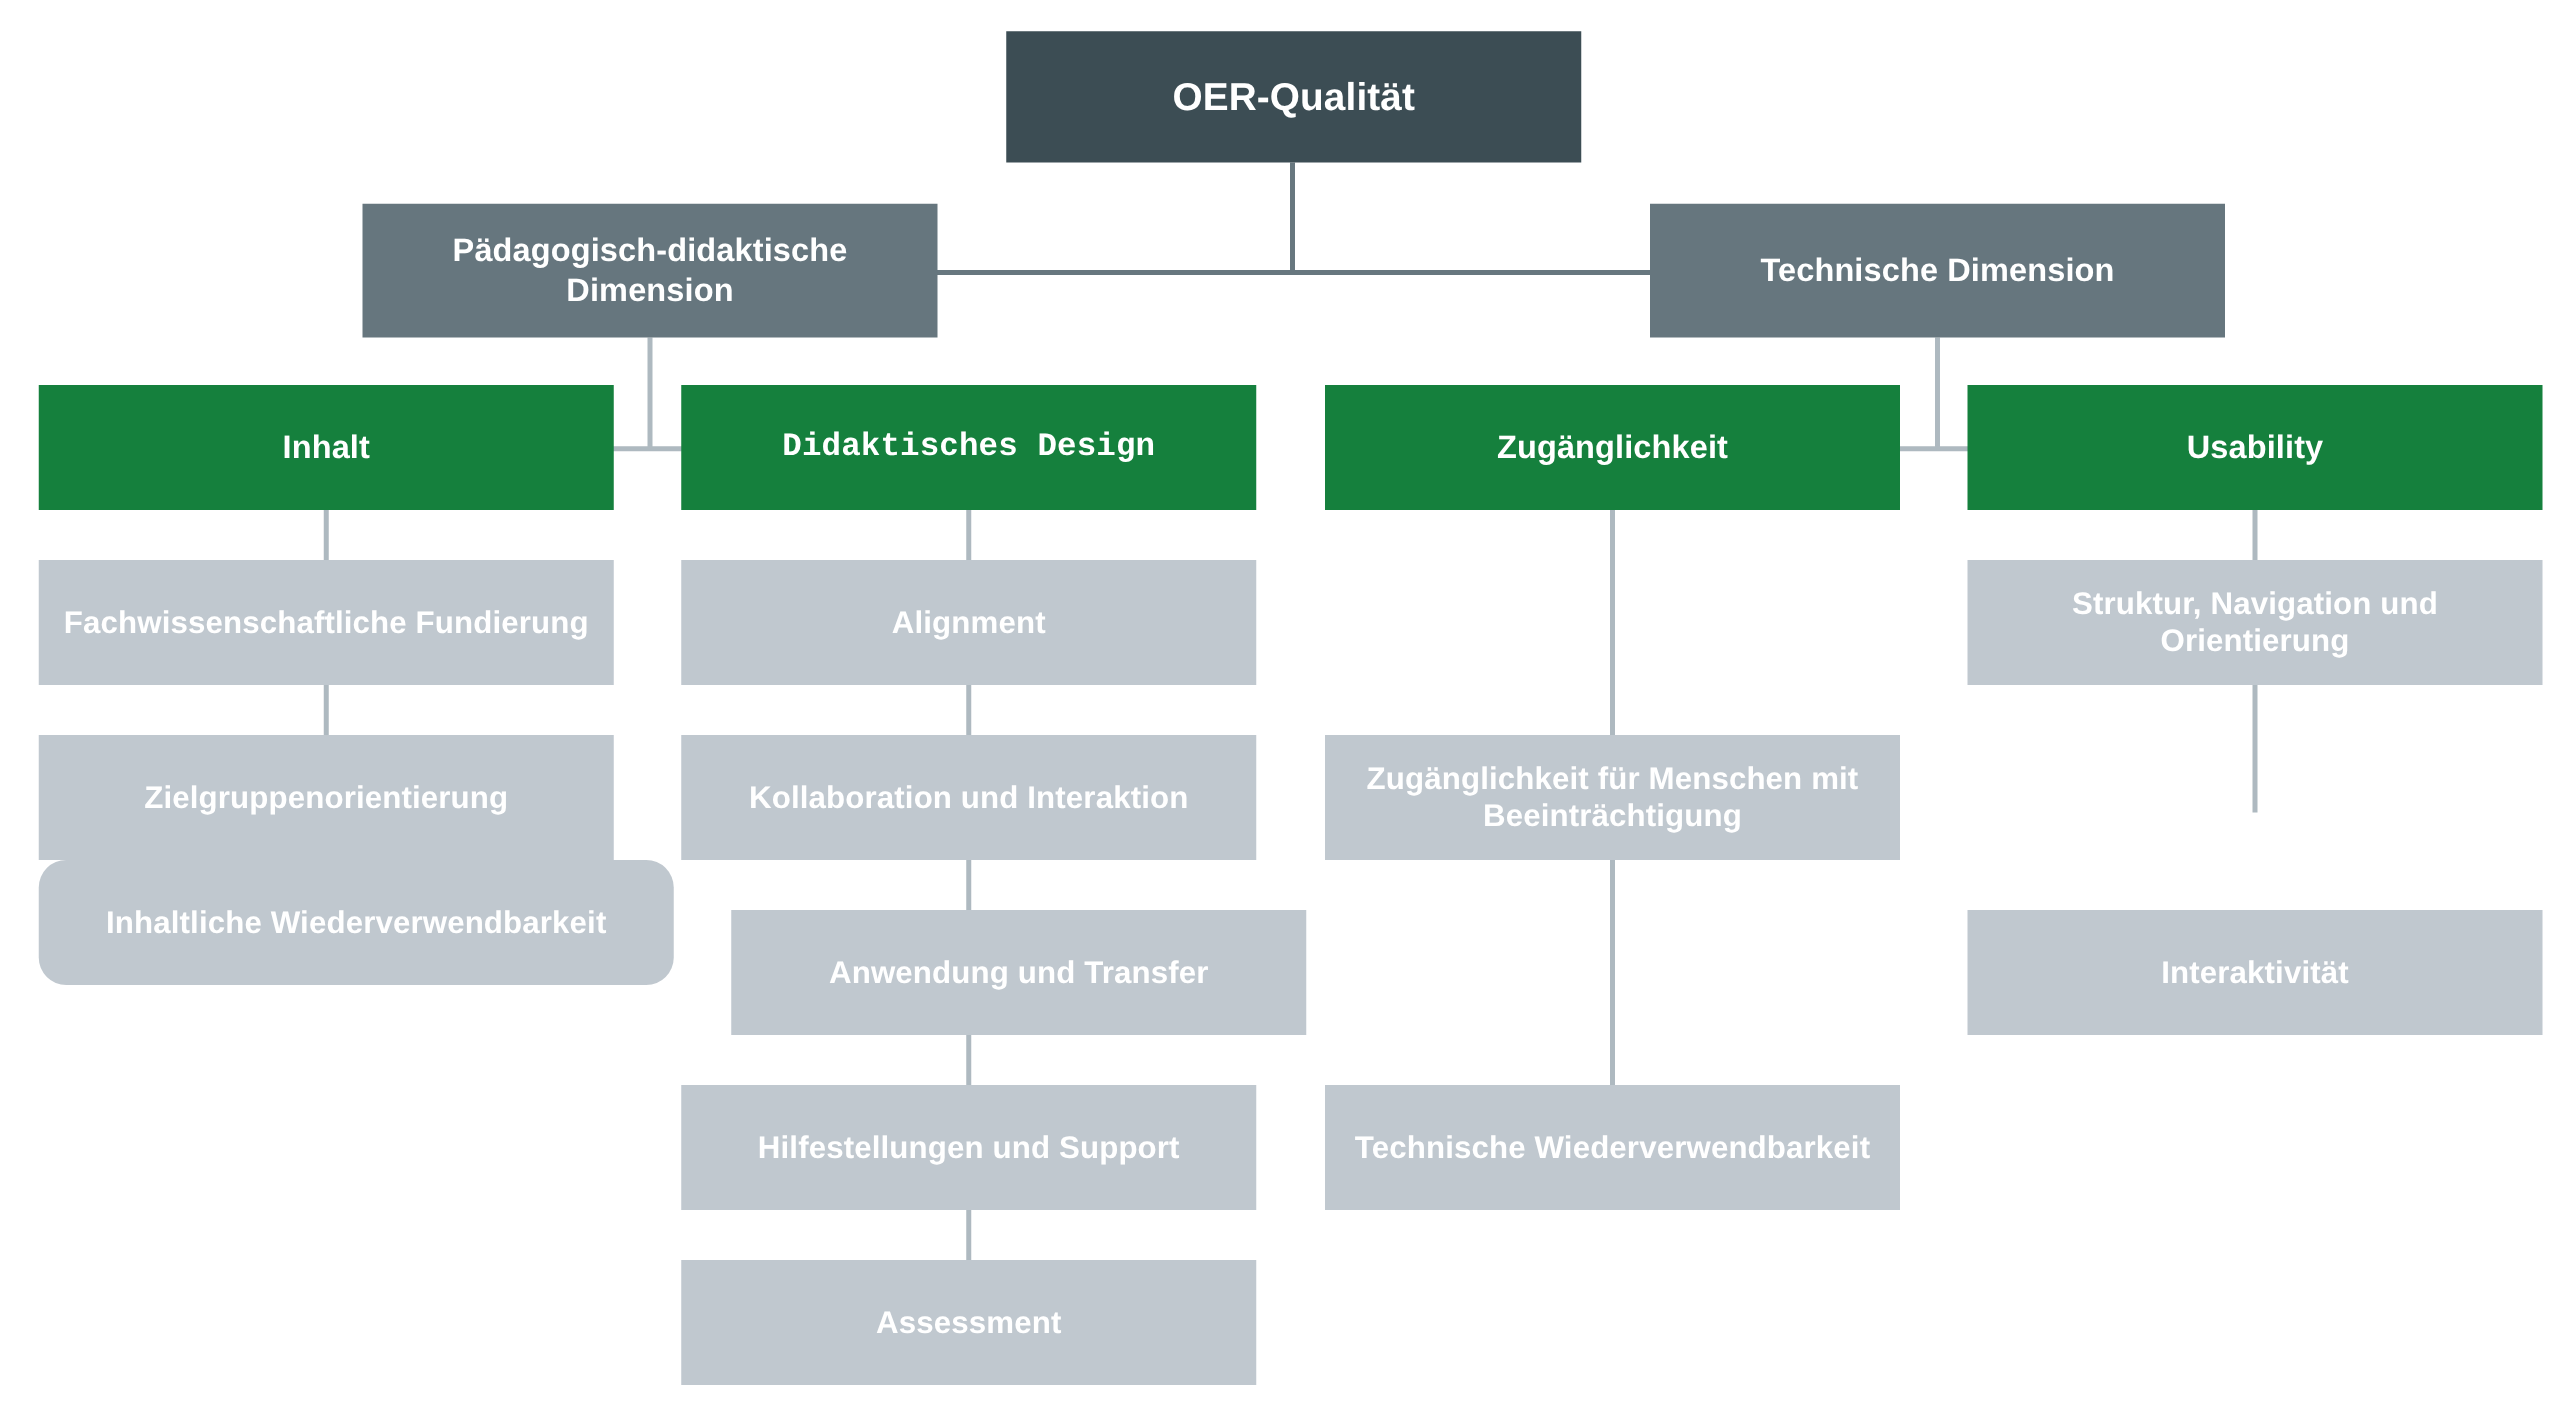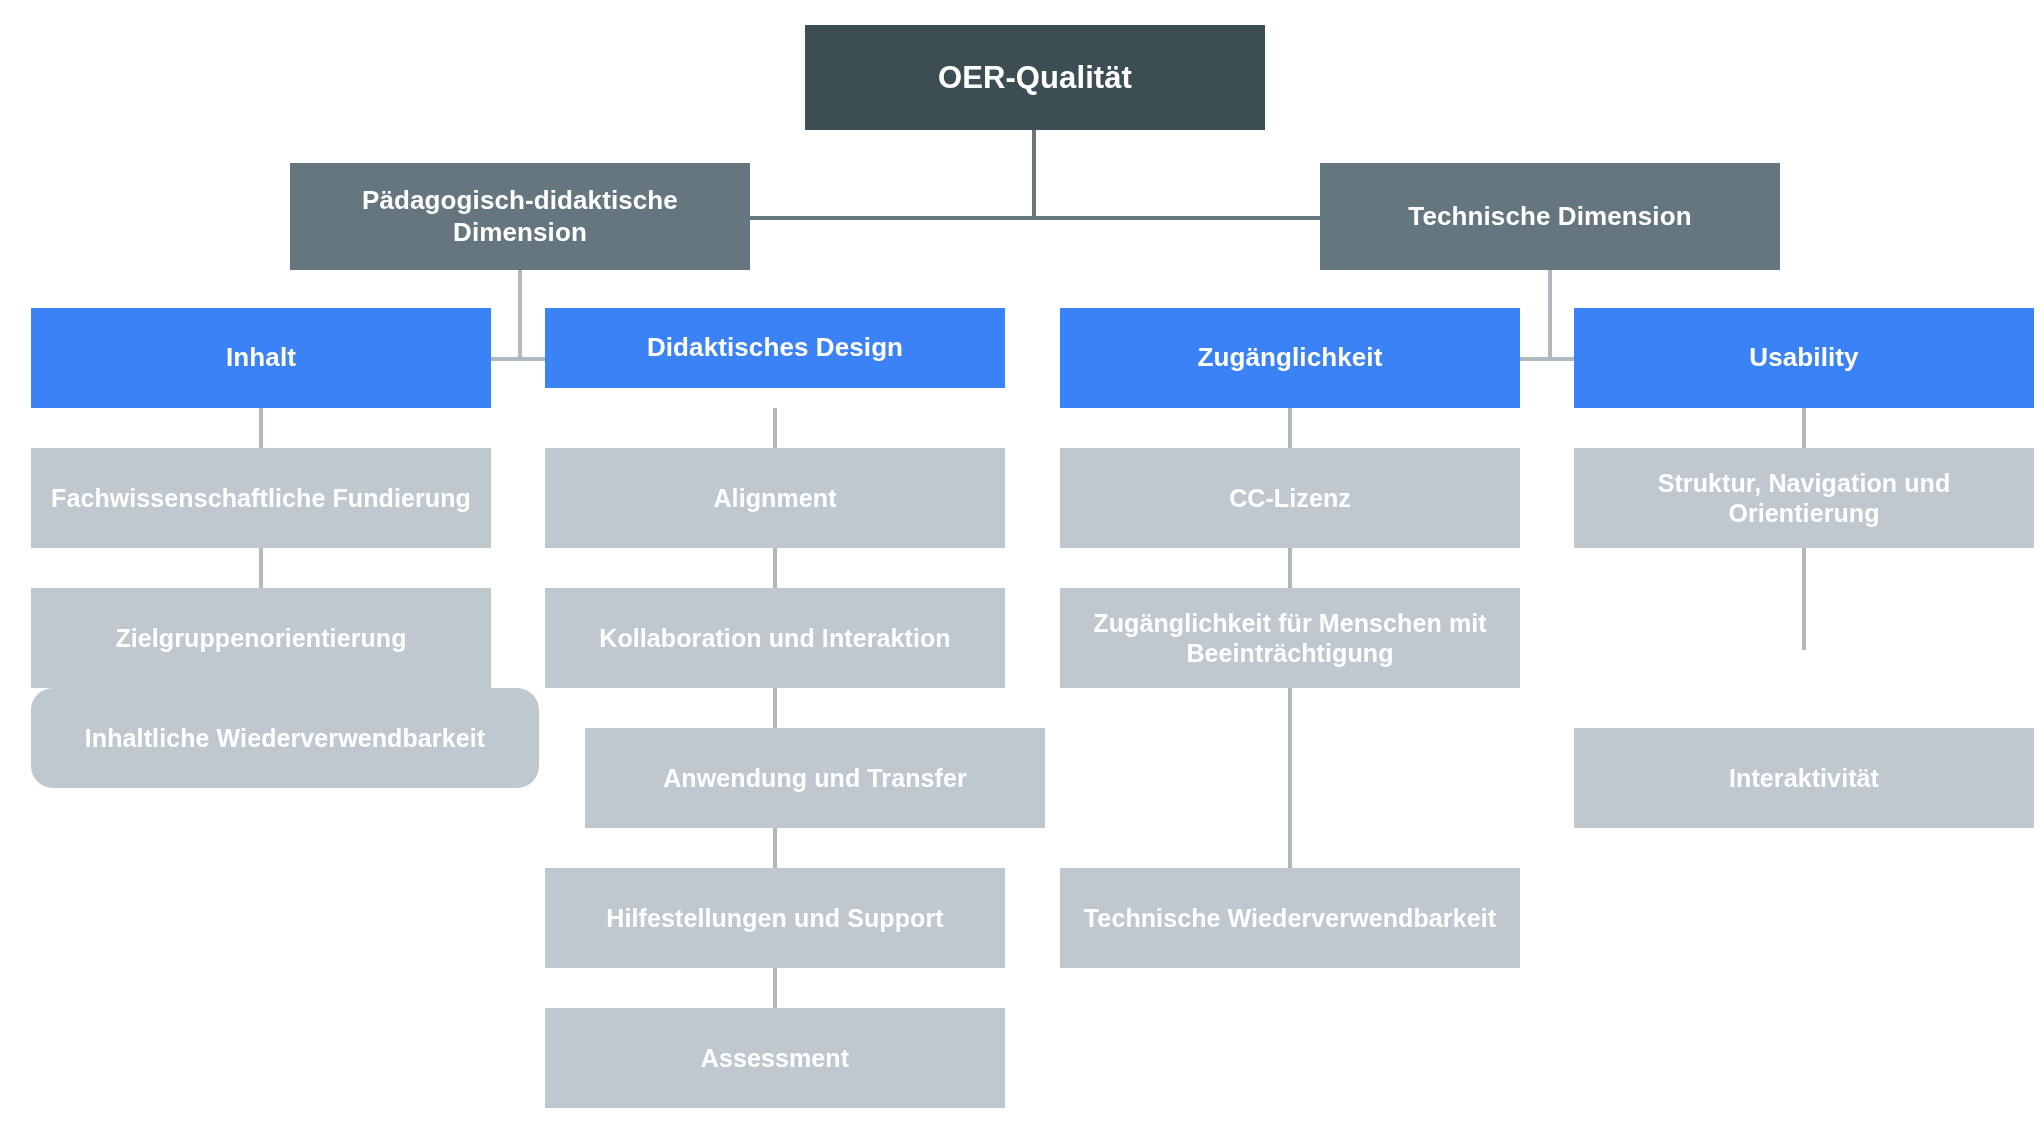--- a/index.html
+++ b/index.html
@@ -19,21 +19,21 @@
     text-align:center;
     color:#ffffff;
     font-weight:700;
     line-height:1.22;
     box-sizing:border-box;
     padding:4px 14px;
     z-index:3;
   }
   .lvl-root{background:#3c4d54;font-size:31px;letter-spacing:.1px;}
   .lvl-dim {background:#66767e;font-size:26px;letter-spacing:.1px;}
-  .lvl-cat {background:#3b82f6;font-size:26px;letter-spacing:.1px;}
+  .lvl-cat {background:#15803d;font-size:26px;letter-spacing:.1px;}
   .lvl-leaf{background:#c0c8cf;font-size:25px;letter-spacing:.1px;}
 
   .conn{position:absolute;z-index:1;}
   .conn.dark {background:#67777f;}
   .conn.light{background:#aeb9c0;}
 </style>
 </head>
 <body>
 
 <div id="canvas">
@@ -55,34 +55,33 @@
   <div class="conn light" style="left:1288px;top:408px;width:4px;height:522px;"></div>
 
   <div class="conn light" style="left:1802px;top:408px;width:4px;height:242px;"></div>
 
   <div class="node lvl-root" style="left:805px;top:25px;width:460px;height:105px;">OER-Qualität</div>
 
   <div class="node lvl-dim" style="left:290px;top:163px;width:460px;height:107px;">Pädagogisch-didaktische Dimension</div>
   <div class="node lvl-dim" style="left:1320px;top:163px;width:460px;height:107px;">Technische Dimension</div>
 
   <div class="node lvl-cat" style="left:31px;top:308px;width:460px;height:100px;">Inhalt</div>
-  <div class="node lvl-cat" style="left:545px;top:308px;width:460px;height:80px;">Didaktisches Design</div>
+  <div class="node lvl-cat" style="left:545px;top:308px;width:460px;height:100px;font-family:Liberation Mono, monospace;">Didaktisches Design</div>
   <div class="node lvl-cat" style="left:1060px;top:308px;width:460px;height:100px;">Zugänglichkeit</div>
   <div class="node lvl-cat" style="left:1574px;top:308px;width:460px;height:100px;">Usability</div>
 
   <div class="node lvl-leaf" style="left:31px;top:448px;width:460px;height:100px;">Fachwissenschaftliche Fundierung</div>
   <div class="node lvl-leaf" style="left:31px;top:588px;width:460px;height:100px;">Zielgruppenorientierung</div>
   <div class="node lvl-leaf" style="left:31px;top:688px;width:508px;height:100px;border-radius:22px;">Inhaltliche Wiederverwendbarkeit</div>
 
   <div class="node lvl-leaf" style="left:545px;top:448px;width:460px;height:100px;">Alignment</div>
   <div class="node lvl-leaf" style="left:545px;top:588px;width:460px;height:100px;">Kollaboration und Interaktion</div>
   <div class="node lvl-leaf" style="left:545px;top:728px;width:460px;height:100px;margin-left:40px;">Anwendung und Transfer</div>
   <div class="node lvl-leaf" style="left:545px;top:868px;width:460px;height:100px;">Hilfestellungen und Support</div>
   <div class="node lvl-leaf" style="left:545px;top:1008px;width:460px;height:100px;">Assessment</div>
 
-  <div class="node lvl-leaf" style="left:1060px;top:448px;width:460px;height:100px;">CC-Lizenz</div>
   <div class="node lvl-leaf" style="left:1060px;top:588px;width:460px;height:100px;">Zugänglichkeit für Menschen mit Beeinträchtigung</div>
   <div class="node lvl-leaf" style="left:1060px;top:868px;width:460px;height:100px;">Technische Wiederverwendbarkeit</div>
 
   <div class="node lvl-leaf" style="left:1574px;top:448px;width:460px;height:100px;">Struktur, Navigation und Orientierung</div>
   <div class="node lvl-leaf" style="left:1574px;top:728px;width:460px;height:100px;">Interaktivität</div>
 
 </div>
 
 </body></html>

